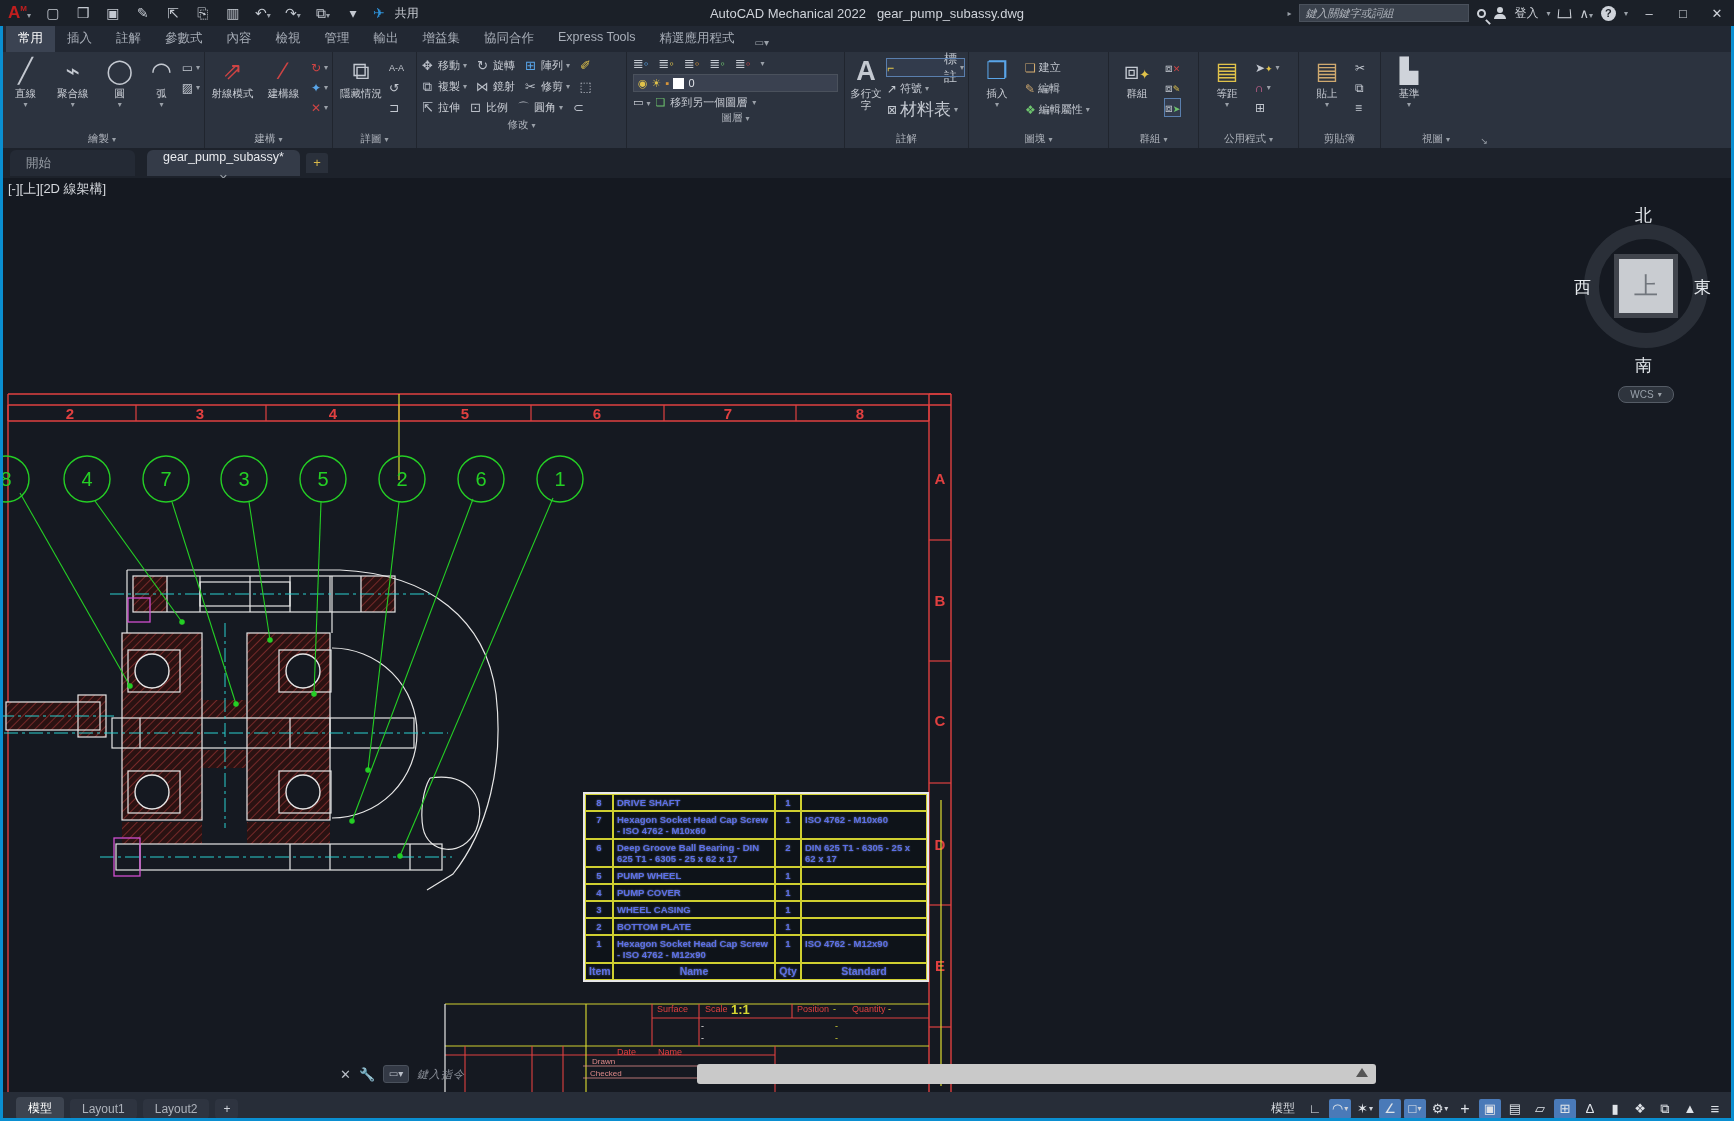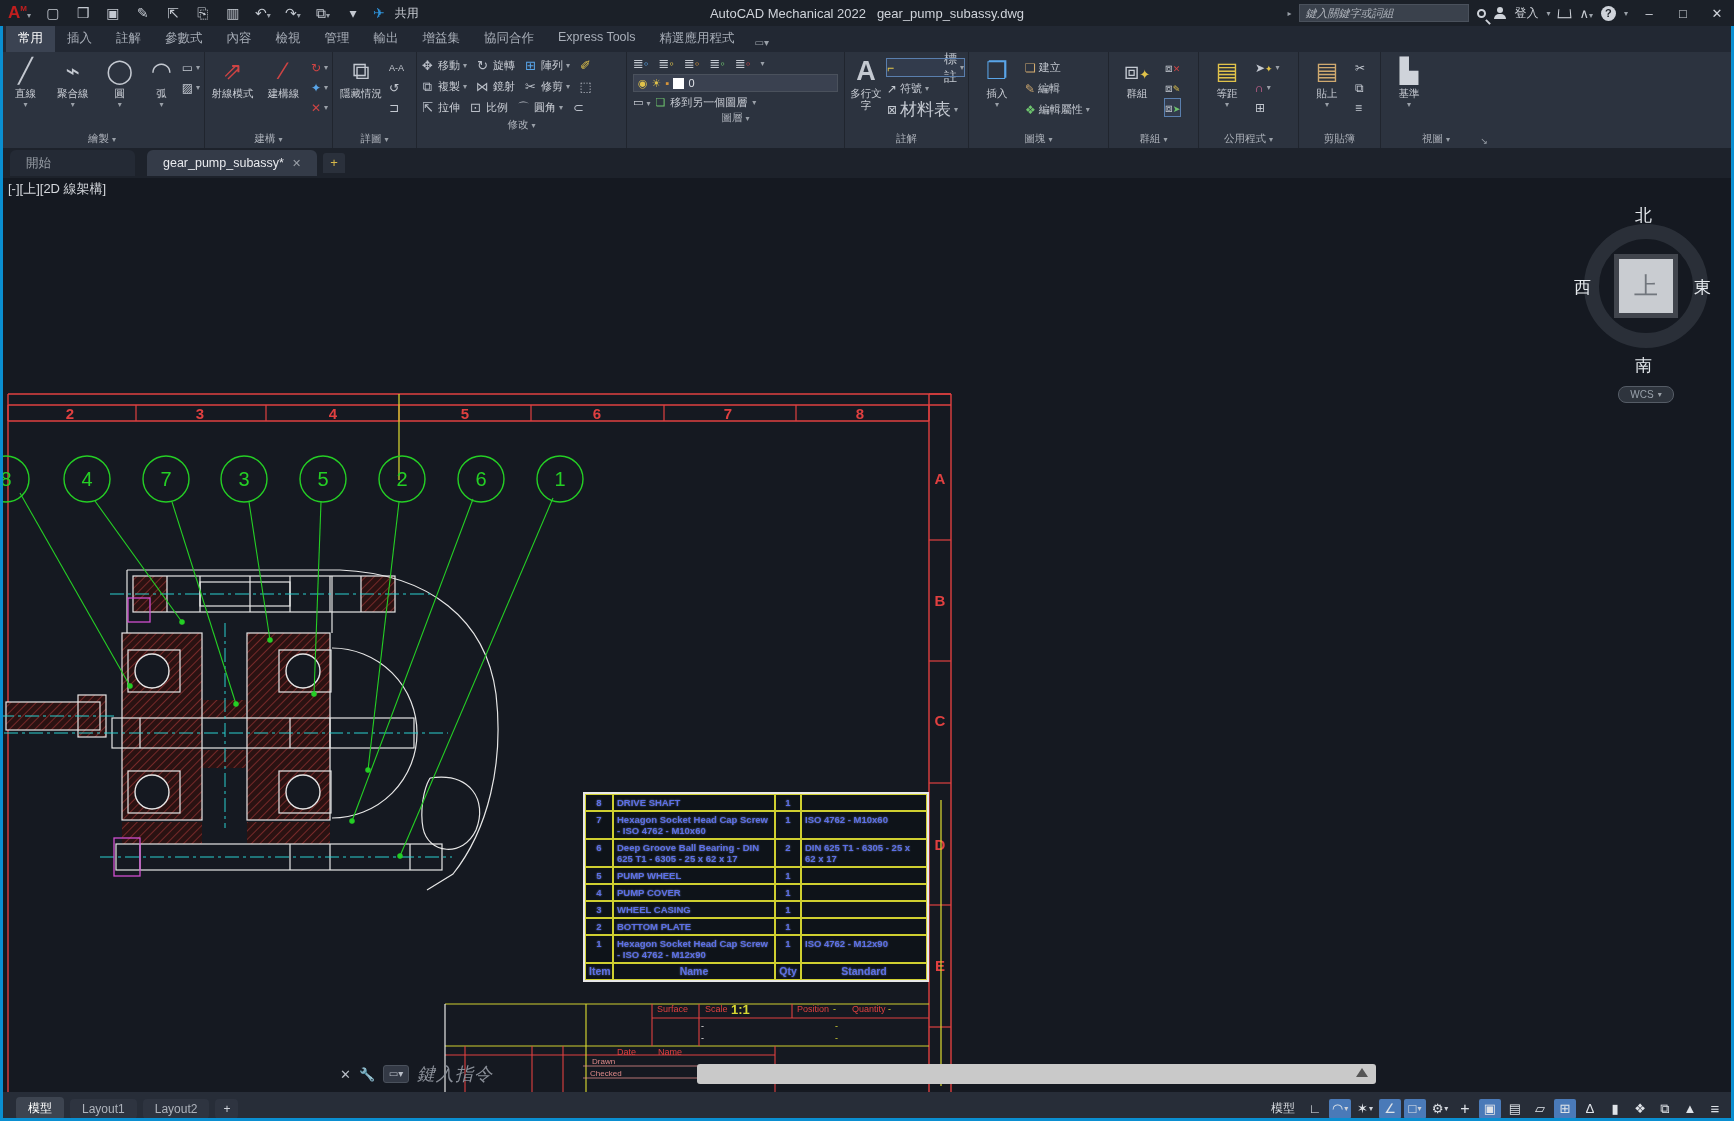--- a/index.html
+++ b/index.html
@@ -51,21 +51,21 @@
   .marrow{font-size:8px;color:#9aa0a8;}
   .combo{display:flex;align-items:center;gap:4px;background:#3a4150;border:1px solid #4a515c;height:18px;padding:0 4px;font-size:11px;color:#e2e5ea;}
   .swatch{width:11px;height:11px;background:#fff;display:inline-block;}
   .ly-ic{font-size:13px;color:#c4c9d1;}
   .yel{color:#e0c24a;} .org{color:#d8953a;} .red{color:#cf4444;} .blu{color:#59a5e8;} .pnk{color:#e06a9a;} .tan{color:#cfa96f;} .grn{color:#6ec46e;}
   .hl{outline:1px solid #5a7fae;background:#323b4c;}
   
   #filetabs{position:absolute;left:0;top:148px;width:1734px;height:30px;background:#1d222b;display:flex;align-items:center;padding-left:10px;font-size:12.5px;color:#9aa0a8;}
   .ftab{height:26px;display:flex;align-items:center;gap:8px;padding:0 16px;border-top-left-radius:6px;border-top-right-radius:6px;}
   .ftab.start{width:125px;background:#242a35;}
-  .ftab.active{background:#343b48;color:#e8eaee;}
+  .ftab.active{background:#343b48;color:#e8eaee;flex-direction:column;}
   .ftab .fx{color:#9aa0a8;font-size:11px;}
   .fplus{width:22px;height:20px;background:#2a303b;color:#d8b84a;text-align:center;line-height:20px;margin-left:6px;border-radius:3px 3px 0 0;font-size:13px;}
   
   #canvas{position:absolute;left:0;top:178px;width:1734px;height:914px;background:#151921;overflow:hidden;}
   #drawsvg{position:absolute;left:0;top:0;}
   #vplabel{position:absolute;left:8px;top:2px;color:#d4d7dc;font-size:13px;}
   
   #viewcube{position:absolute;left:1576px;top:30px;width:140px;height:190px;}
   .vc-ring{position:absolute;left:8px;top:16px;width:124px;height:124px;border-radius:50%;border:15px solid rgba(140,150,160,0.18);}
   .vc-face{position:absolute;left:43px;top:51px;width:54px;height:54px;background:#c9ccd1;color:#71767d;font-size:24px;display:flex;align-items:center;justify-content:center;box-shadow:0 0 0 5px rgba(200,205,210,0.25);}
@@ -78,21 +78,21 @@
   .pcell{border:1px solid #cfcf30;color:#5b6fe6;font-weight:bold;font-size:9.5px;line-height:11px;padding:2px 3px;text-shadow:0 0 2px rgba(170,185,255,0.55);}
   .pc-item,.pc-qty{text-align:center;}
   .phead .pcell{text-align:center;font-size:10.5px;}
   
   .tbk{position:absolute;font-size:9px;color:#e04040;}
   .tbk.y{color:#d8d832;} .tbk.p{color:#e08a8a;} .tbk.w{color:#e8e8e8;}
   
   #cmdbar{position:absolute;left:340px;top:882px;height:28px;display:flex;align-items:center;gap:8px;color:#9aa0a8;}
   #cmdbar .cx{font-size:13px;color:#b9bec7;}
   .cmdbox{width:26px;height:18px;background:#333945;border:1px solid #4a515c;border-radius:3px;color:#b9bec7;font-size:10px;text-align:center;line-height:16px;}
-  .cmdprompt{font-style:italic;font-size:18px;color:#8a8f98;letter-spacing:1px;text-align:center;}
+  .cmdprompt{font-style:italic;font-size:11px;color:#8a8f98;letter-spacing:1px;text-align:center;}
   .cmdtrack{position:absolute;left:357px;top:4px;width:679px;height:20px;background:#c9c9c9;border-radius:3px;}
   .cmdtrack .tri{position:absolute;right:8px;top:4px;width:0;height:0;border-left:6px solid transparent;border-right:6px solid transparent;border-bottom:9px solid #555;}
   
   #statusbar{position:absolute;left:0;top:1092px;width:1734px;height:33px;background:#272d38;display:flex;align-items:center;font-size:12px;color:#aeb3bb;}
   .ltabs{display:flex;align-items:center;gap:6px;padding-left:16px;}
   .ltab{padding:3px 12px;border-radius:4px;background:#2e3440;}
   .ltab.active{background:#3d4450;color:#fff;}
   .lplus{padding:3px 8px;background:#2e3440;border-radius:4px;color:#cfd3da;}
   .sright{position:absolute;right:8px;display:flex;align-items:center;gap:3px;}
   .sico{min-width:22px;height:20px;display:flex;align-items:center;justify-content:center;font-size:13px;color:#dfe3e8;border-radius:2px;padding:0 2px;}

